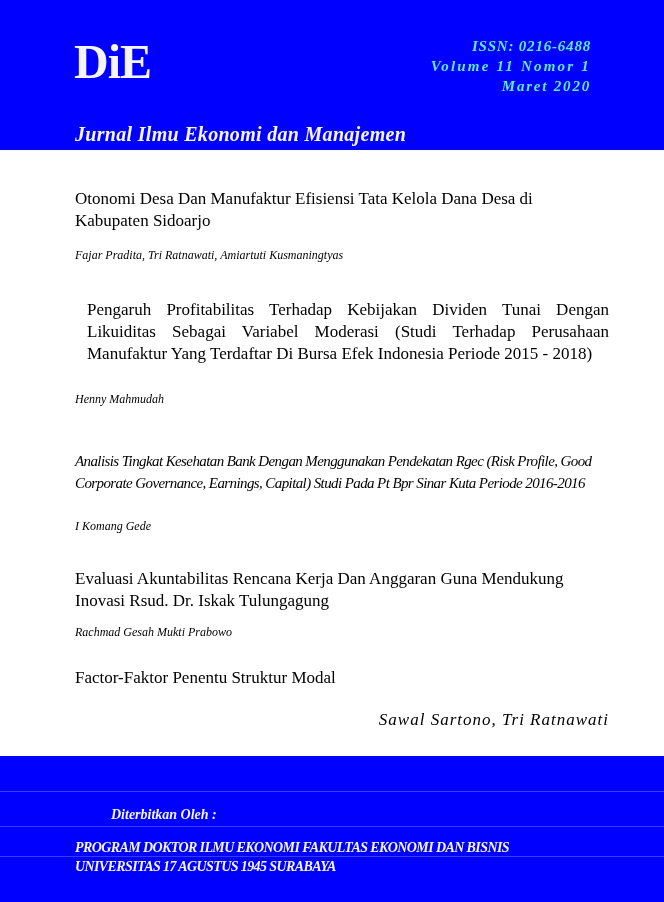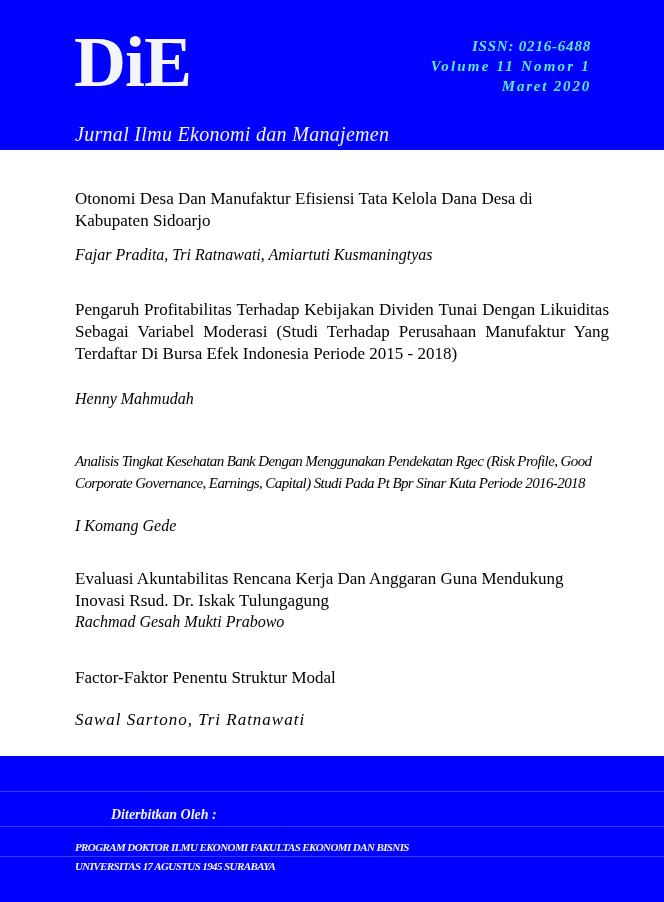--- a/index.html
+++ b/index.html
@@ -8,64 +8,64 @@
       font-family: "Liberation Serif", "DejaVu Serif", serif; color: #000;
       position: relative;
     }
     .header {
       position: absolute; left: 0; top: 0; width: 664px; height: 150px;
       background: #0000ff;
     }
     .logo {
       position: absolute; left: 74px; top: 22px;
       font-family: "Liberation Serif", serif; font-weight: bold;
-      font-size: 72px; line-height: 80px; color: #f4f4fa; letter-spacing: -1px;
+      font-size: 48px; line-height: 80px; color: #f4f4fa; letter-spacing: -1px;
     }
     .issue {
       position: absolute; right: 73px; top: 36px; text-align: right;
       font-family: "Liberation Serif", serif; font-weight: bold; font-style: italic;
       font-size: 15px; line-height: 20px; color: #5eead4;
     }
     .issue .l1 { letter-spacing: 0.8px; }
     .issue .l2 { letter-spacing: 2.2px; }
     .issue .l3 { letter-spacing: 1.8px; }
     .journal-name {
       position: absolute; left: 75px; top: 121px;
-      font-family: "Liberation Serif", serif; font-weight: normal; font-style: italic;
+      font-family: "Liberation Serif", serif; font-weight: bold; font-style: italic;
       font-size: 20px; line-height: 26px; color: #f4f4fa; letter-spacing: 0.3px;
     }
     .article { position: absolute; left: 75px; width: 534px; }
     .title {
       font-size: 17px; line-height: 22px; margin: 0;
     }
-    .title.justify { text-align: justify; text-align-last: left; }
+    .title.justify { text-align: justify; text-align-last: left; margin-left: 12px; }
     .title.small-italic {
       font-style: italic; font-size: 15px; line-height: 22px; letter-spacing: -0.6px;
       width: 552px;
     }
     .authors {
-      font-style: italic; font-size: 16px; line-height: 20px; margin: 0;
+      font-style: italic; font-size: 12px; line-height: 20px; margin: 0;
     }
     .authors.spaced { letter-spacing: 1px; font-size: 17px; }
     .footer {
       position: absolute; left: 0; top: 756px; width: 664px; height: 146px;
       background: #0000ff;
     }
     .footer .rule {
       position: absolute; left: 0; width: 664px; height: 1px; background: #3a3aff;
     }
     .publisher-label {
       position: absolute; left: 75px; top: 806px;
       font-family: "Liberation Serif", serif; font-weight: bold; font-style: italic;
       font-size: 14px; line-height: 18px; color: #f4f4fa; margin-left: 36px;
     }
     .publisher-name {
       position: absolute; left: 75px; top: 838px;
       font-family: "Liberation Serif", serif; font-weight: bold; font-style: italic;
-      font-size: 11px; line-height: 19px; color: #f4f4fa; letter-spacing: -0.6px;
+      font-size: 14px; line-height: 19px; color: #f4f4fa; letter-spacing: -0.6px;
     }
   </style>
 </head>
 <body>
 
 <div class="header">
   <div class="logo">DiE</div>
   <div class="issue">
     <div class="l1">ISSN: 0216-6488</div>
     <div class="l2">Volume 11 Nomor 1</div>
@@ -78,32 +78,32 @@
   <p class="title">Otonomi Desa Dan Manufaktur Efisiensi Tata Kelola Dana Desa di Kabupaten Sidoarjo</p>
   <p class="authors" style="margin-top:13px;">Fajar Pradita, Tri Ratnawati, Amiartuti Kusmaningtyas</p>
 </div>
 
 <div class="article" style="top:299px;">
   <p class="title justify">Pengaruh Profitabilitas Terhadap Kebijakan Dividen Tunai Dengan Likuiditas Sebagai Variabel Moderasi (Studi Terhadap Perusahaan Manufaktur Yang Terdaftar Di Bursa Efek Indonesia Periode 2015 - 2018)</p>
   <p class="authors" style="margin-top:24px;">Henny Mahmudah</p>
 </div>
 
 <div class="article" style="top:450px;">
-  <p class="title small-italic">Analisis Tingkat Kesehatan Bank Dengan Menggunakan Pendekatan Rgec (Risk Profile, Good Corporate Governance, Earnings, Capital)    Studi Pada Pt Bpr Sinar Kuta Periode 2016-2018</p>
+  <p class="title small-italic">Analisis Tingkat Kesehatan Bank Dengan Menggunakan Pendekatan Rgec (Risk Profile, Good Corporate Governance, Earnings, Capital)    Studi Pada Pt Bpr Sinar Kuta Periode 2016-2016</p>
   <p class="authors" style="margin-top:22px;">I Komang Gede</p>
 </div>
 
 <div class="article" style="top:568px;">
   <p class="title">Evaluasi Akuntabilitas Rencana Kerja Dan Anggaran Guna Mendukung Inovasi Rsud. Dr. Iskak Tulungagung</p>
-  <p class="authors" style="font-family:Liberation Serif, serif;">Rachmad Gesah Mukti Prabowo</p>
+  <p class="authors" style="margin-top:10px;font-family:Liberation Serif, serif;">Rachmad Gesah Mukti Prabowo</p>
 </div>
 
 <div class="article" style="top:667px;">
   <p class="title">Factor-Faktor Penentu Struktur Modal</p>
-  <p class="authors spaced" style="margin-top:21px;">Sawal Sartono, Tri Ratnawati</p>
+  <p class="authors spaced" style="margin-top:21px;text-align:right;">Sawal Sartono, Tri Ratnawati</p>
 </div>
 
 <div class="footer">
   <div class="rule" style="top:35px;"></div>
   <div class="rule" style="top:70px;"></div>
   <div class="rule" style="top:100px;"></div>
 </div>
 <div class="publisher-label">Diterbitkan Oleh :</div>
 <div class="publisher-name">
   <div>PROGRAM DOKTOR ILMU EKONOMI FAKULTAS EKONOMI DAN BISNIS</div>

